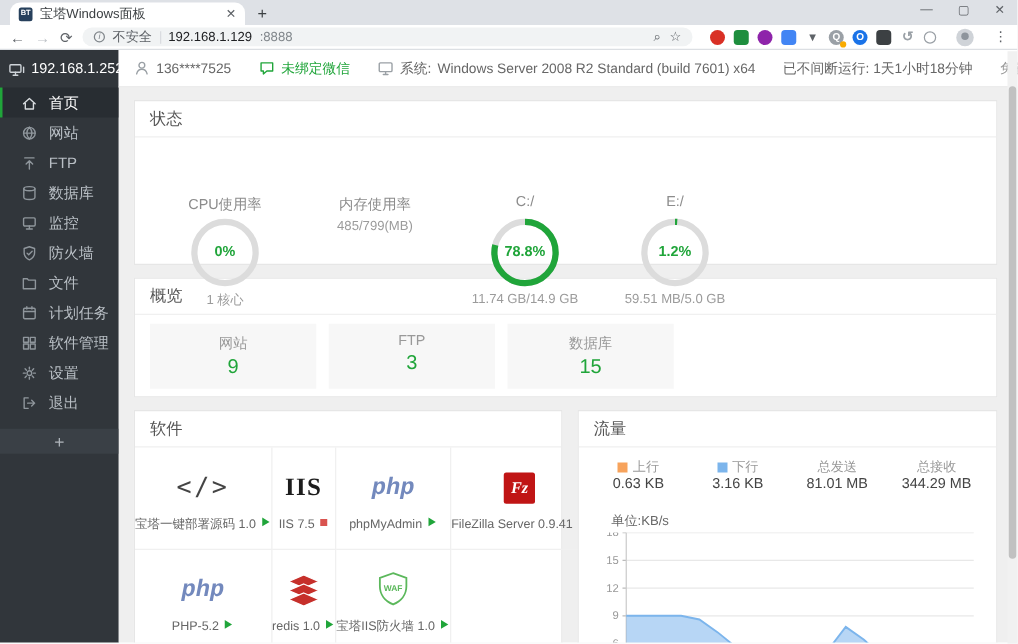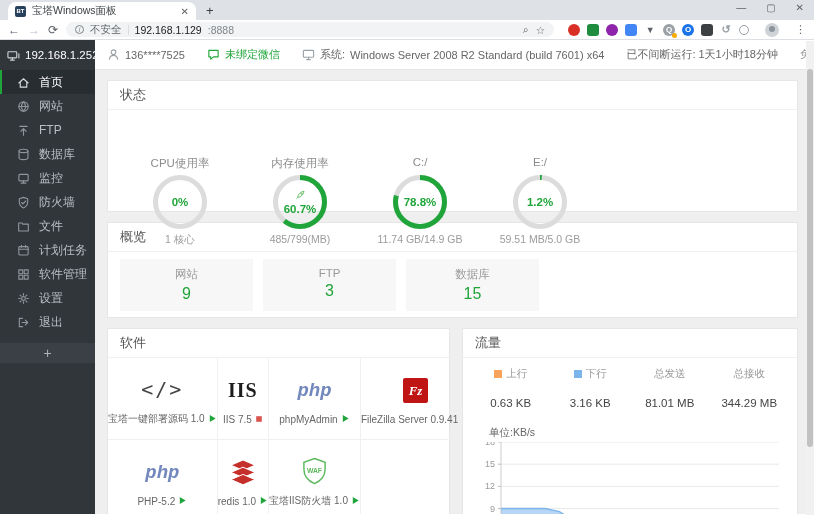--- a/index.html
+++ b/index.html
@@ -95,21 +95,21 @@
   .ic-php { font-family:Liberation Mono, monospace; font-style:italic; font-weight:bold; font-size:19px; color:#7389bd; }
   .ic-fz { display:inline-flex; width:25px; height:25px; background:#c01515; color:#fff; align-items:center; justify-content:center;
            font-weight:bold; font-style:italic; font-size:13px; border-radius:2px; font-family:"Liberation Serif", serif; }
 
   
   .traffic-card { flex:1; height:230px; min-width:0; }
   .tr-stats { display:grid; grid-template-columns:repeat(4,1fr); padding:9px 8px 4px; }
   .tr-stat { text-align:center; }
   .tr-top { font-size:10.5px; color:#999; display:flex; align-items:center; justify-content:center; gap:4px; height:14px; }
   .legend-sq { width:8px; height:8px; display:inline-block; }
-  .tr-val { font-size:11.5px; color:#444; margin-top:16px; }
+  .tr-val { font-size:11.5px; color:#444; margin-top:0; }
   .unit-label { font-size:10.5px; color:#666; margin:13px 0 2px 26px; }
   .chart-wrap { margin-left:14px; }
 
   .page-scrollbar { position:absolute; right:0; top:41px; width:8px; height:474px; background:#f1f1f1; }
   .page-scrollbar .thumb { position:absolute; top:28px; left:1px; width:6px; height:378px; background:#c1c1c1; border-radius:3px; }
 </style>
 </head>
 <body>
 
 <div class="tabstrip">
@@ -317,31 +317,20 @@
               <div class="g-ring"><svg width="56" height="56">
     <circle cx="28" cy="28" r="24.5" stroke="#dcdcdc" stroke-width="5" fill="none"></circle>
     <circle cx="28" cy="28" r="24.5" stroke="#20a53a" stroke-width="5" fill="none" stroke-dasharray="0.0 153.9" transform="rotate(-90 28 28)"></circle>
                 </svg><div class="g-center">
                   <div class="g-pct">0%</div>
                 </div></div>
               <div class="g-sub">1 核心</div>
             </div>
             <div class="gauge">
               <div class="g-label">内存使用率</div>
-              <div class="g-ring"><svg width="56" height="56">
-    <circle cx="28" cy="28" r="24.5" stroke="#dcdcdc" stroke-width="5" fill="none"></circle>
-    <circle cx="28" cy="28" r="24.5" stroke="#20a53a" stroke-width="5" fill="none" stroke-dasharray="93.4 153.9" transform="rotate(-90 28 28)"></circle>
-                </svg><div class="g-center">
-                  <span><svg viewBox="0 0 14 14" width="11" height="11" fill="none" stroke="#5cb85c" stroke-width="1.1">
-                      <path d="M3.5 10.5C4 6.5 7 3.5 11.5 2.8c-.6 4.4-3.6 7.2-7.7 7.9z"></path>
-                      <path d="M3.5 10.5 2 12.2"></path>
-                      <circle cx="8.4" cy="5.9" r="0.9"></circle>
-                    </svg></span>
-                  <div class="g-pct">60.7%</div>
-                </div></div>
               <div class="g-sub">485/799(MB)</div>
             </div>
             <div class="gauge">
               <div class="g-label">C:/</div>
               <div class="g-ring"><svg width="56" height="56">
     <circle cx="28" cy="28" r="24.5" stroke="#dcdcdc" stroke-width="5" fill="none"></circle>
     <circle cx="28" cy="28" r="24.5" stroke="#20a53a" stroke-width="5" fill="none" stroke-dasharray="121.3 153.9" transform="rotate(-90 28 28)"></circle>
                 </svg><div class="g-center">
                   <div class="g-pct">78.8%</div>
                 </div></div>

